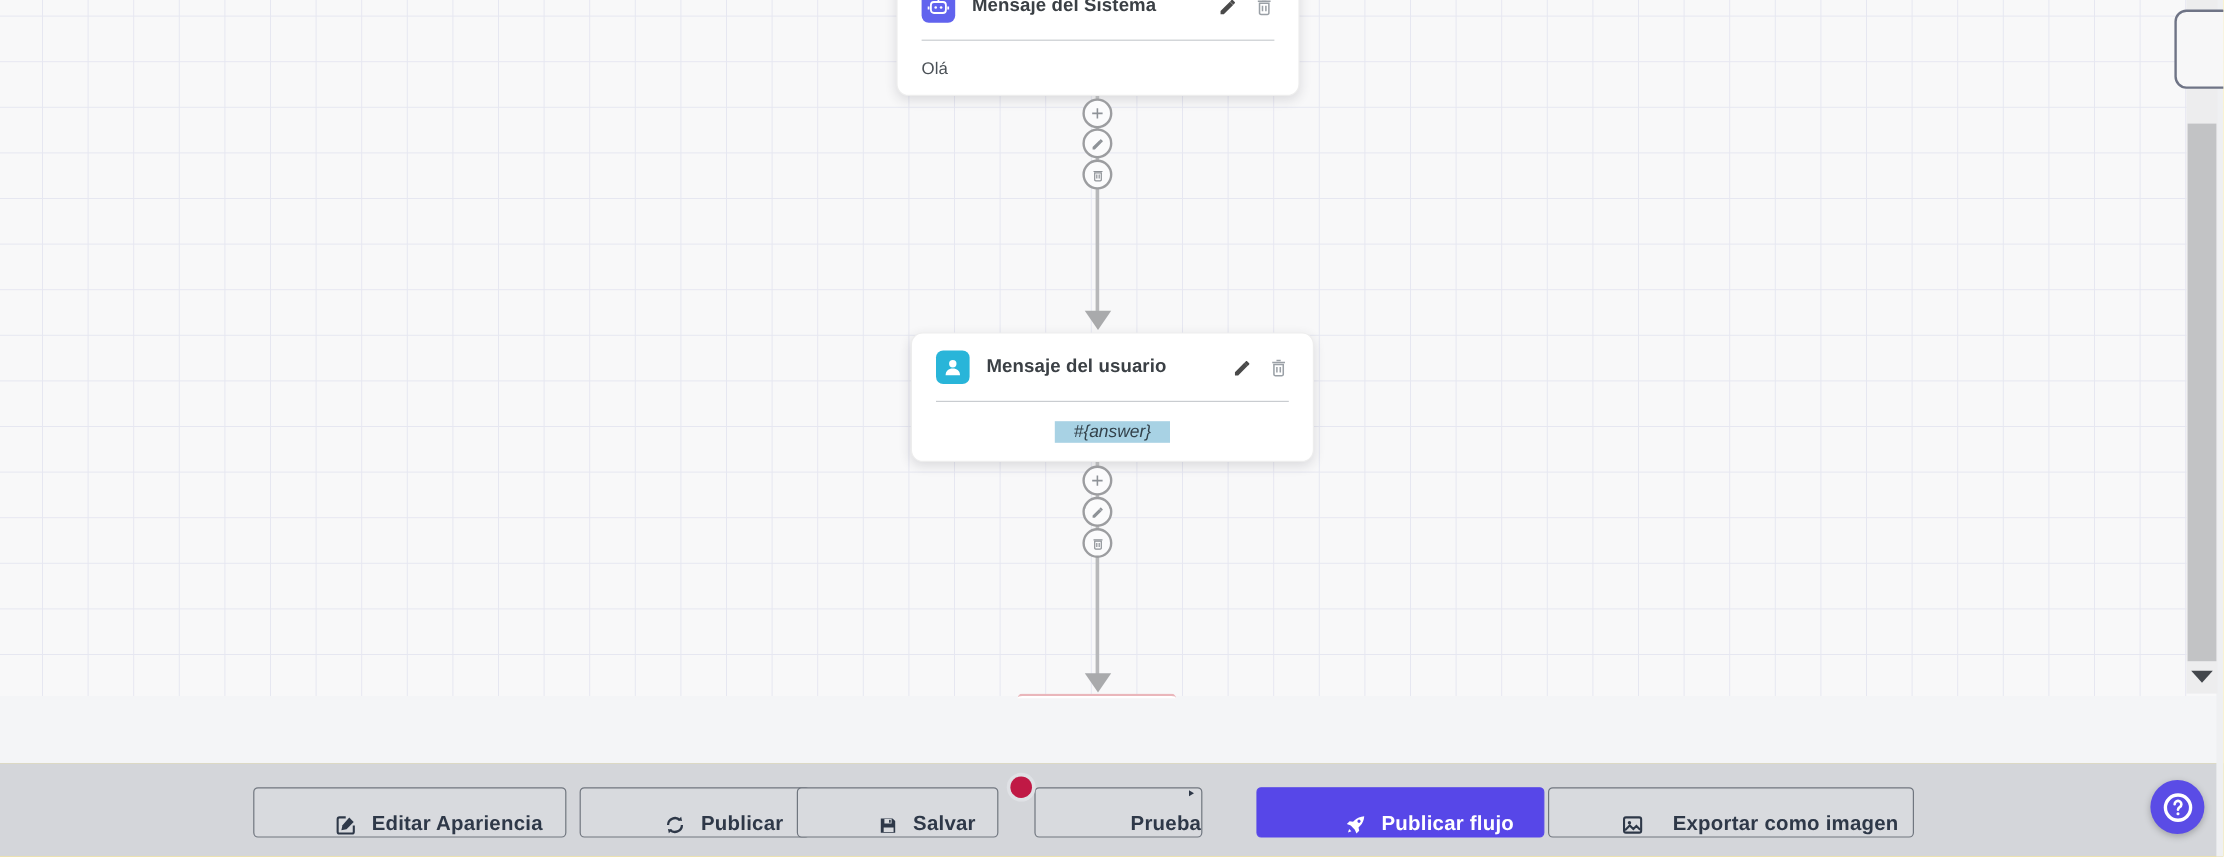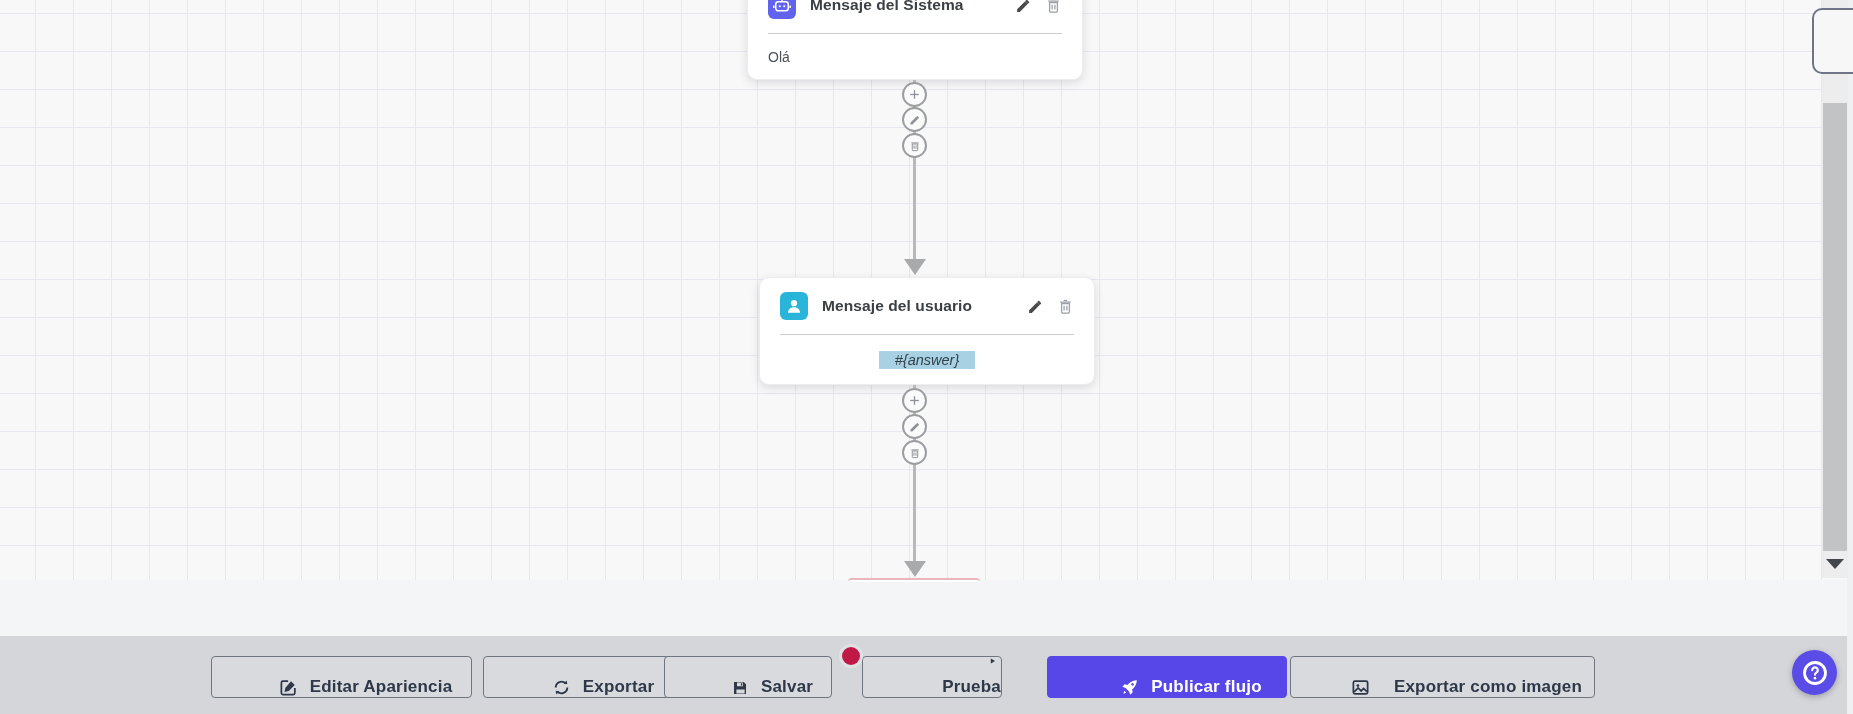--- a/index.html
+++ b/index.html
@@ -233,21 +233,21 @@
   </div>
 
   <div class="tb-btn" id="btn-recargar">
     <svg width="19" height="19" viewBox="0 0 24 24">
       <g fill="none" stroke="#2e3848" stroke-width="2.4">
         <path d="M19.3 12a7.3 7.3 0 0 1-12.6 5"></path>
         <path d="M4.7 12a7.3 7.3 0 0 1 12.6-5"></path>
       </g>
       <path fill="#2e3848" d="M18.5 3.2l.9 4.6-4.6-.9zM5.5 20.8l-.9-4.6 4.6.9z"></path>
     </svg>
-    <span>Exportar</span>
+    <span>Publicar</span>
   </div>
 
   <div class="tb-btn" id="btn-salvar">
     <svg width="18" height="18" viewBox="0 0 24 24">
       <path fill="#2e3848" fill-rule="evenodd" d="M4 4h13l3 3v13H4V4zm4 .8v5h8v-5H8zm-.8 9.2h11v5.2h-11V14z"></path>
       <rect x="13.2" y="5.6" width="1.8" height="3.2" fill="#2e3848"></rect>
     </svg>
     <span>Salvar</span>
   </div>
 

